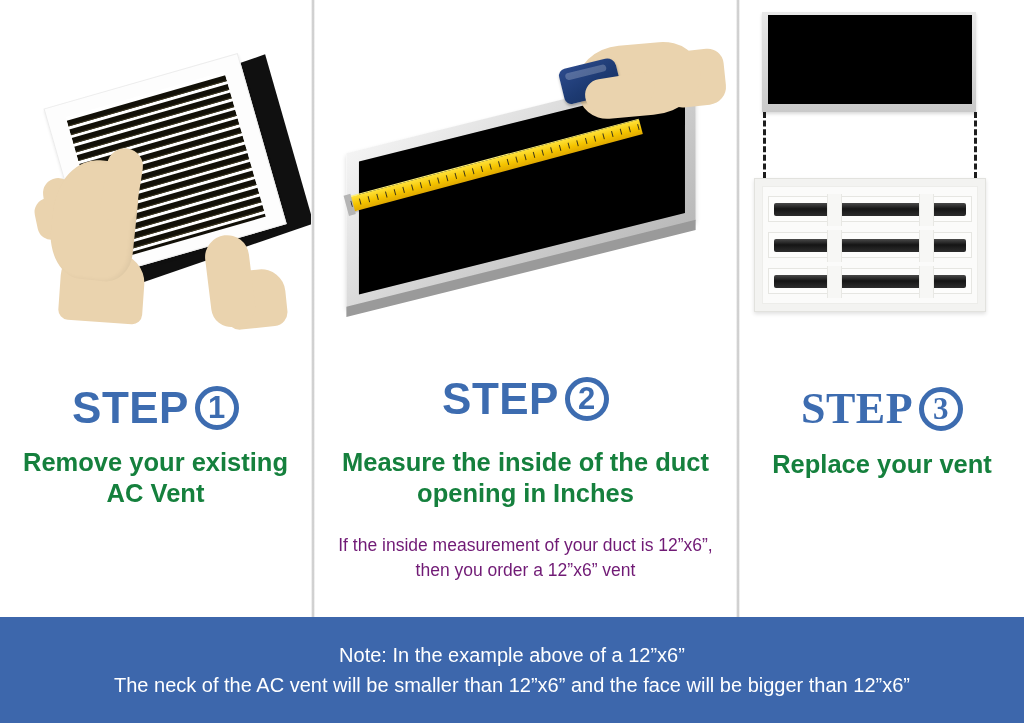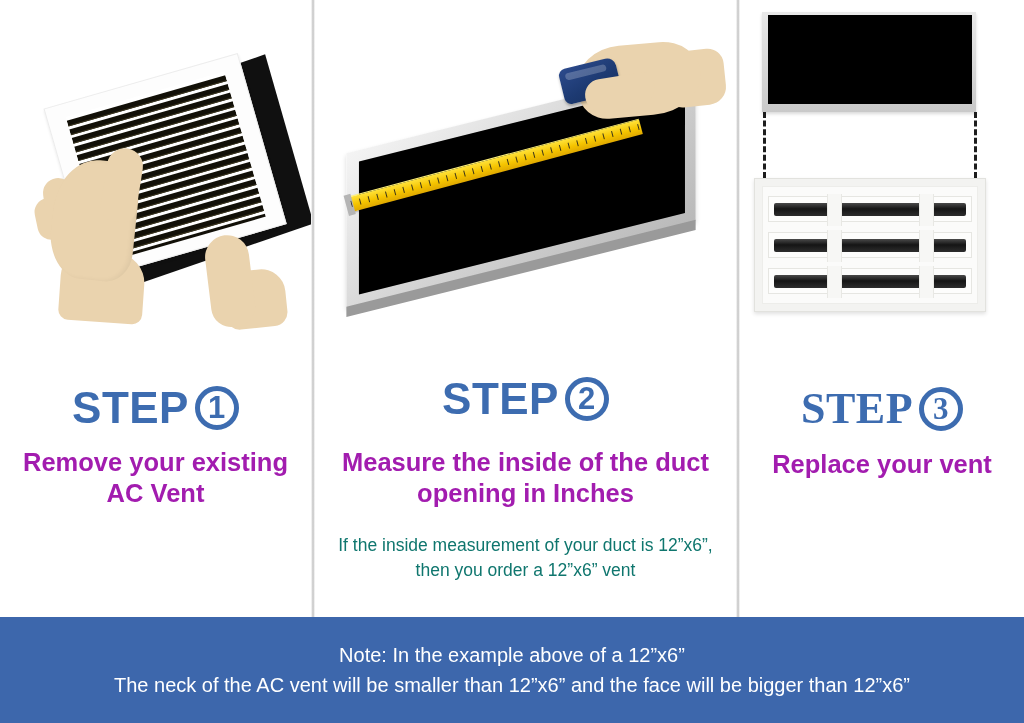--- a/index.html
+++ b/index.html
@@ -84,37 +84,37 @@
     font-weight: bold;
     line-height: 34px;
     text-align: center;
   }
 
   .step-title {
     position: absolute;
     left: 0;
     right: 0;
     text-align: center;
-    color: #a21caf;
+    color: #15803d;
     font-weight: bold;
     font-size: 25.5px;
     line-height: 31px;
   }
   #col-1 .step-title { top: 447px; padding: 0 18px; }
   #col-2 .step-title { top: 447px; padding: 0 16px; }
   #col-3 .step-title { top: 449px; padding: 0 0; }
 
   .step-note {
     position: absolute;
     left: 0;
     right: 0;
     top: 533px;
     padding: 0 12px;
     text-align: center;
-    color: #0f766e;
+    color: #701a75;
     font-size: 17.5px;
     line-height: 25px;
   }
 
   
   #footer-banner {
     position: absolute;
     left: 0;
     top: 617px;
     width: 1024px;

